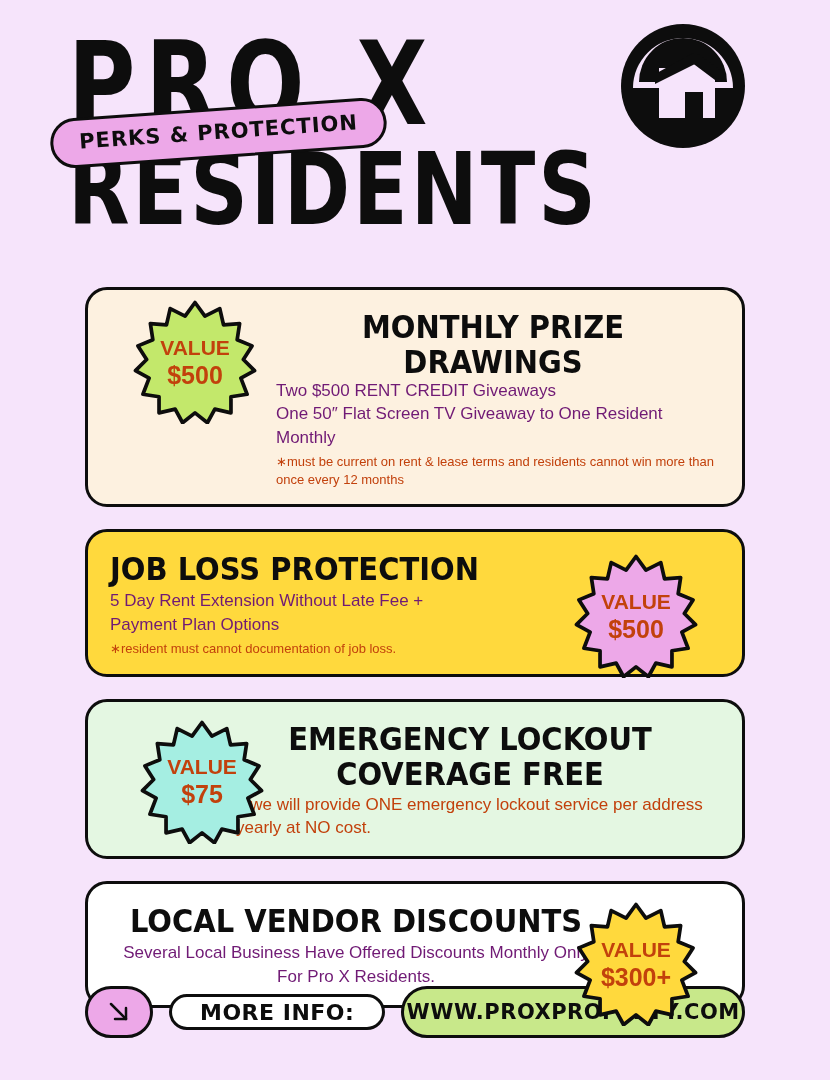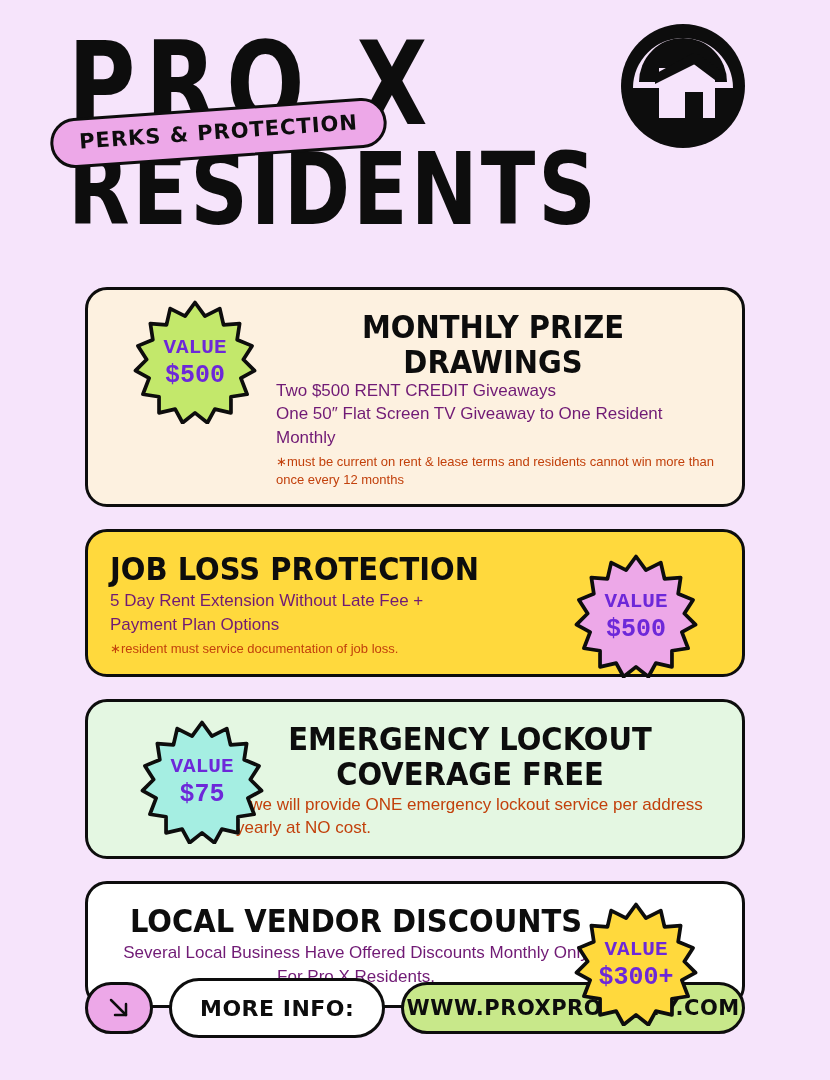--- a/index.html
+++ b/index.html
@@ -131,23 +131,23 @@
     z-index: 6;
   }
   .burst svg {
     position: absolute;
     inset: 0;
     width: 100%;
     height: 100%;
   }
   .burst .b-label, .burst .b-amount {
     position: relative;
-    font-family: Liberation Mono, monospace;
-    font-weight: 900;
-    color: #6d28d9;
+    font-family: Liberation Sans, sans-serif;
+    font-weight: 900;
+    color: #c2410c;
     line-height: 1;
   }
   .burst .b-label { font-size: 21px; letter-spacing: 0px; }
   .burst .b-amount { font-size: 25px; margin-top: 5px; }
 
   .burst-1 { left: 45px;  top: 10px; }
   .burst-2 { right: 44px; top: 22px; }
   .burst-3 { left: 52px;  top: 18px; }
   .burst-4 { right: 44px; top: 18px; }
 
@@ -166,21 +166,21 @@
     height: 52px;
     border: 3px solid #0d0d0d;
     border-radius: 30px;
     background: #eda8e8;
     display: flex;
     align-items: center;
     justify-content: center;
     box-sizing: border-box;
   }
   .more-pill {
-    height: 60px;
+    height: 36px;
     border: 3px solid #0d0d0d;
     border-radius: 30px;
     background: #ffffff;
     display: flex;
     align-items: center;
     justify-content: center;
     padding: 0 28px;
     font-family: "DejaVu Sans", sans-serif;
     font-weight: 900;
     font-size: 22px;
@@ -246,21 +246,21 @@
       <svg viewBox="0 0 100 100">
         <polygon points="50,2 58,13 70,7 73,20 86,19 84,32 96,37 89,48 98,57 87,63 92,76 79,78 79,91 66,88 60,99 50,91 40,99 34,88 21,91 21,78 8,76 13,63 2,57 11,48 4,37 16,32 14,19 27,20 30,7 42,13" fill="#eda8e8" stroke="#0d0d0d" stroke-width="3" stroke-linejoin="round"></polygon>
       </svg>
       <span class="b-label">VALUE</span>
       <span class="b-amount">$500</span>
     </div>
     <div class="card-inner">
       <div class="card-title">JOB LOSS PROTECTION</div>
       <p class="card-line">5 Day Rent Extension Without Late Fee +</p>
       <p class="card-line">Payment Plan Options</p>
-      <p class="card-note">∗resident must service documentation of job loss.</p>
+      <p class="card-note">∗resident must cannot documentation of job loss.</p>
     </div>
   </div>
 
   <div class="card card-3">
     <div class="burst burst-3">
       <svg viewBox="0 0 100 100">
         <polygon points="50,2 58,13 70,7 73,20 86,19 84,32 96,37 89,48 98,57 87,63 92,76 79,78 79,91 66,88 60,99 50,91 40,99 34,88 21,91 21,78 8,76 13,63 2,57 11,48 4,37 16,32 14,19 27,20 30,7 42,13" fill="#a5eee2" stroke="#0d0d0d" stroke-width="3" stroke-linejoin="round"></polygon>
       </svg>
       <span class="b-label">VALUE</span>
       <span class="b-amount">$75</span>

